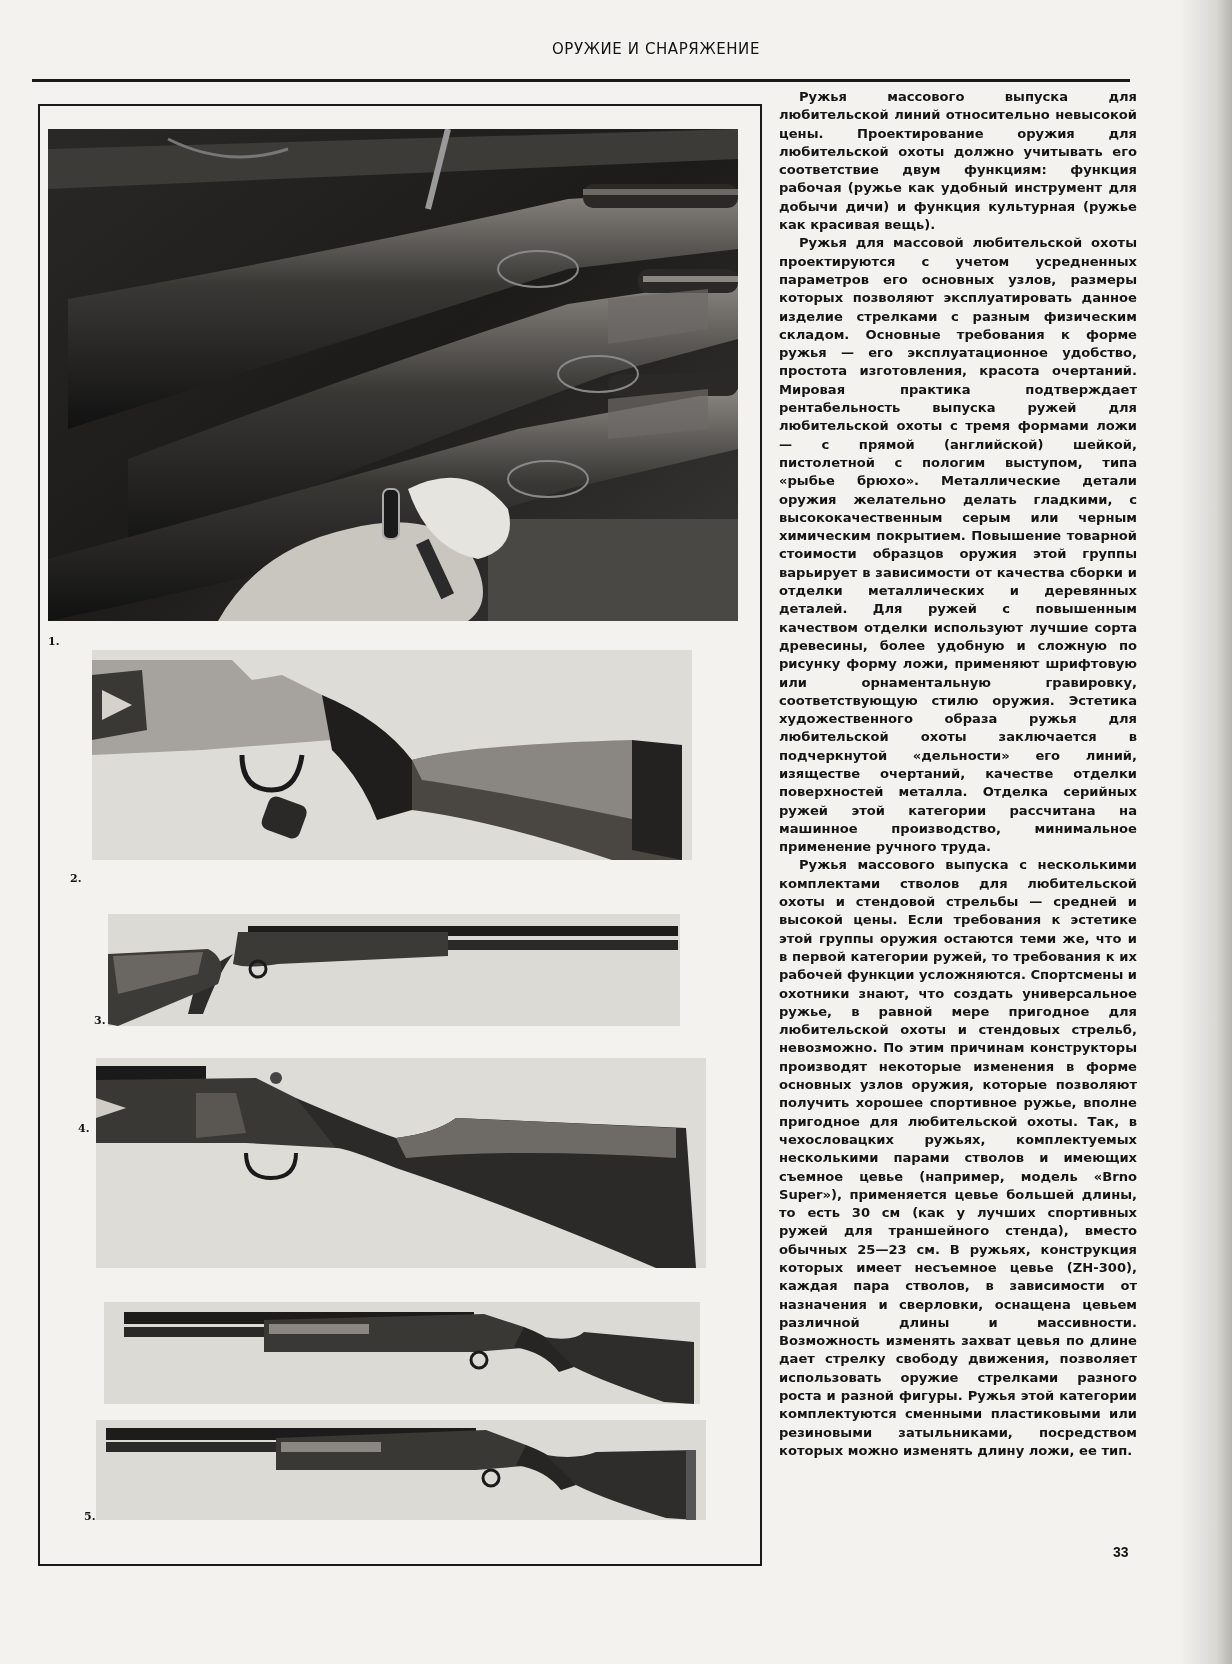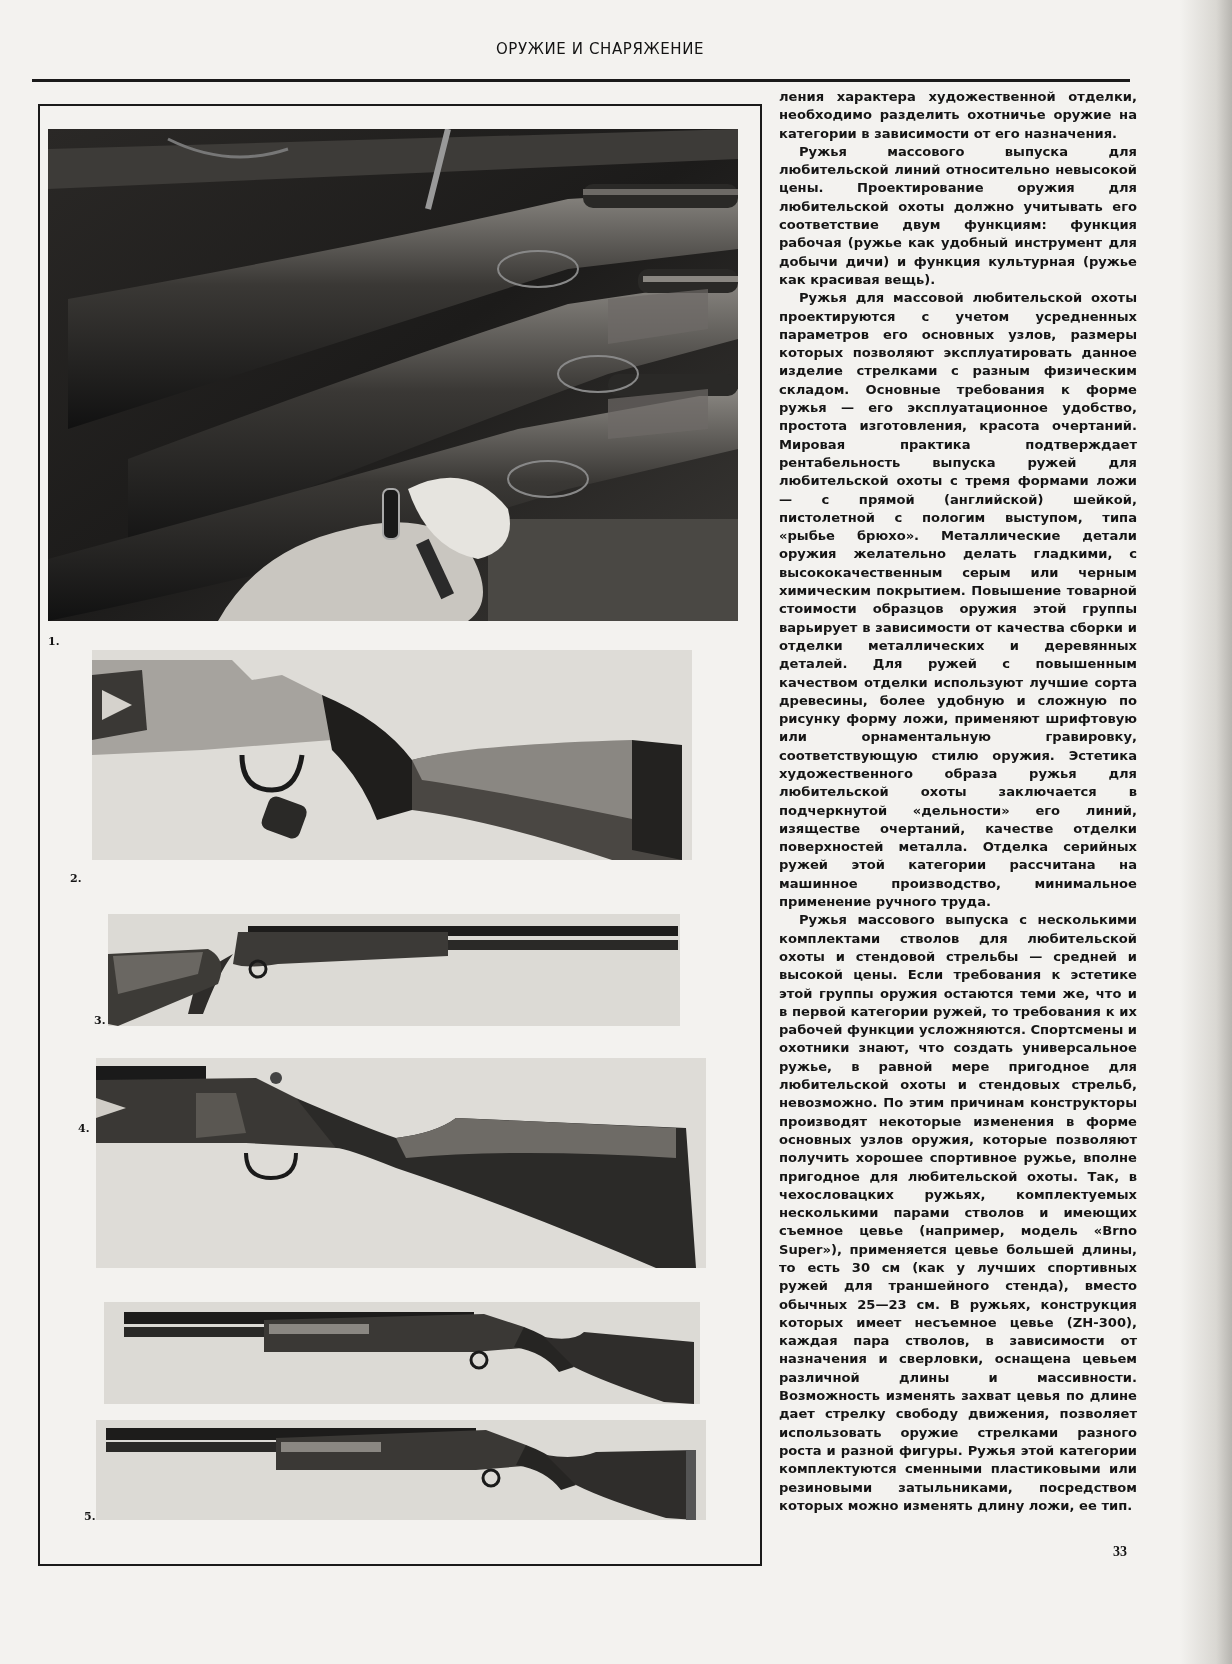--- a/index.html
+++ b/index.html
@@ -7,21 +7,21 @@
     width: 1232px; height: 1664px; position: relative; overflow: hidden;
     background: #f3f2ef;
     font-family: "DejaVu Sans", sans-serif;
     color: #141414;
   }
   .paper-shade {
     position: absolute; left: 1180px; top: 0; width: 52px; height: 1664px;
     background: linear-gradient(to right, #f3f2ef, #d9d7d2 70%, #b7b5b0);
   }
   .running-head {
-    position: absolute; left: 440px; top: 40px; width: 320px; text-align: center;
+    position: absolute; left: 440px; top: 40px; width: 320px; text-align: right;
     font-size: 15px; letter-spacing: 0.6px; font-weight: normal;
   }
   .head-rule {
     position: absolute; left: 32px; top: 79px; width: 1098px; height: 3px; background: #1a1a1a;
   }
   .figure-frame {
     position: absolute; left: 38px; top: 104px; width: 724px; height: 1462px;
     border-left: 2px solid #1a1a1a; border-top: 2px solid #1a1a1a; border-right: 2px solid #1a1a1a;
     border-bottom: 2px solid #1a1a1a; box-sizing: border-box;
   }
@@ -32,21 +32,21 @@
   .text-col {
     position: absolute; left: 779px; top: 88px; width: 358px;
     font-size: 13.1px; line-height: 18.3px; text-align: justify;
     font-weight: bold; color: #151515;
   }
   .text-col p { margin: 0; text-indent: 0; }
   .text-col p.indent { text-indent: 20px; }
   .text-col .lead { font-weight: 900; }
   .page-number {
     position: absolute; left: 1113px; top: 1544px; font-size: 14px; font-weight: bold;
-    font-family: Liberation Serif, serif;
+    font-family: Liberation Sans, sans-serif;
   }
 </style>
 </head>
 <body>
 
 <div class="paper-shade"></div>
 
 <div class="running-head">ОРУЖИЕ И СНАРЯЖЕНИЕ</div>
 <div class="head-rule"></div>
 
@@ -171,23 +171,20 @@
     <rect x="185" y="22" width="100" height="10" fill="#8a8782"></rect>
     <path d="M430 25 Q470 40 480 65 L465 70 Q450 50 420 45 Z" fill="#262523"></path>
     <path d="M450 35 Q480 40 500 32 L600 30 L600 100 L570 98 Q510 80 480 65 Z" fill="#2f2d2b"></path>
     <rect x="590" y="30" width="10" height="70" fill="#555"></rect>
     <circle cx="395" cy="58" r="8" fill="none" stroke="#1a1a1a" stroke-width="3"></circle>
   </svg>
 </div>
 <div class="fig-label" style="left:84px; top:1510px;">5.</div>
 
 <div class="text-col">
-  <p>
-    <span>ления характера художественной отделки, необходимо разделить охотничье оружие на категории в зависимости от его назначения.</span>
-  </p>
   <p class="indent">
     <span class="lead">Ружья массового выпуска для любительской линий</span><span> относительно невысокой цены. Проектирование оружия для любительской охоты должно учитывать его соответствие двум функциям: функция рабочая (ружье как удобный инструмент для добычи дичи) и функция культурная (ружье как красивая вещь).</span>
   </p>
   <p class="indent">
     <span>Ружья для массовой любительской охоты проектируются с учетом усредненных параметров его основных узлов, размеры которых позволяют эксплуатировать данное изделие стрелками с разным физическим складом. Основные требования к форме ружья — его эксплуатационное удобство, простота изготовления, красота очертаний. Мировая практика подтверждает рентабельность выпуска ружей для любительской охоты с тремя формами ложи — с прямой (английской) шейкой, пистолетной с пологим выступом, типа «рыбье брюхо». Металлические детали оружия желательно делать гладкими, с высококачественным серым или черным химическим покрытием. Повышение товарной стоимости образцов оружия этой группы варьирует в зависимости от качества сборки и отделки металлических и деревянных деталей. Для ружей с повышенным качеством отделки используют лучшие сорта древесины, более удобную и сложную по рисунку форму ложи, применяют шрифтовую или орнаментальную гравировку, соответствующую стилю оружия. Эстетика художественного образа ружья для любительской охоты заключается в подчеркнутой «дельности» его линий, изяществе очертаний, качестве отделки поверхностей металла. Отделка серийных ружей этой категории рассчитана на машинное производство, минимальное применение ручного труда.</span>
   </p>
   <p class="indent">
     <span class="lead">Ружья массового выпуска с несколькими комплектами стволов</span><span> для любительской охоты и стендовой стрельбы — средней и высокой цены. Если требования к эстетике этой группы оружия остаются теми же, что и в первой категории ружей, то требования к их рабочей функции усложняются. Спортсмены и охотники знают, что создать универсальное ружье, в равной мере пригодное для любительской охоты и стендовых стрельб, невозможно. По этим причинам конструкторы производят некоторые изменения в форме основных узлов оружия, которые позволяют получить хорошее спортивное ружье, вполне пригодное для любительской охоты. Так, в чехословацких ружьях, комплектуемых несколькими парами стволов и имеющих съемное цевье (например, модель «Brno Super»), применяется цевье большей длины, то есть 30 см (как у лучших спортивных ружей для траншейного стенда), вместо обычных 25—23 см. В ружьях, конструкция которых имеет несъемное цевье (ZH-300), каждая пара стволов, в зависимости от назначения и сверловки, оснащена цевьем различной длины и массивности. Возможность изменять захват цевья по длине дает стрелку свободу движения, позволяет использовать оружие стрелками разного роста и разной фигуры. Ружья этой категории комплектуются сменными пластиковыми или резиновыми затыльниками, посредством которых можно изменять длину ложи, ее тип.</span>
   </p>
 </div>

